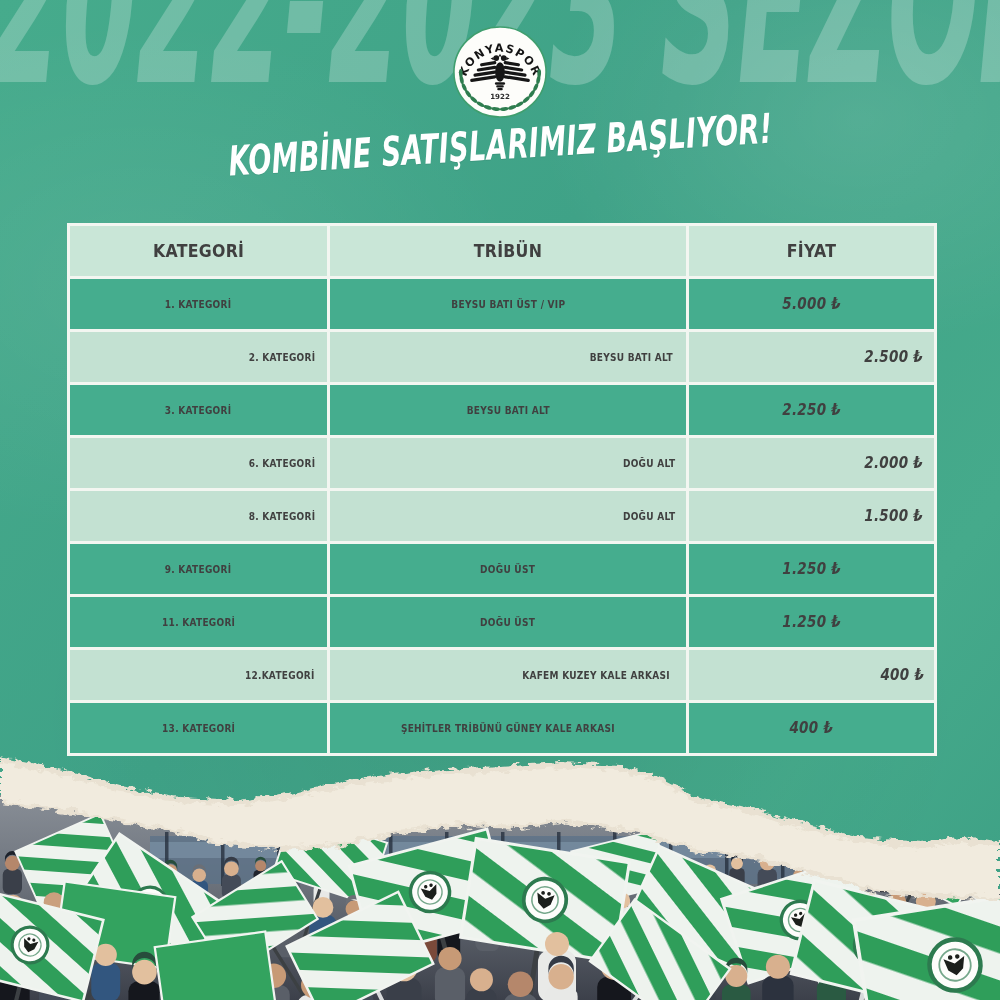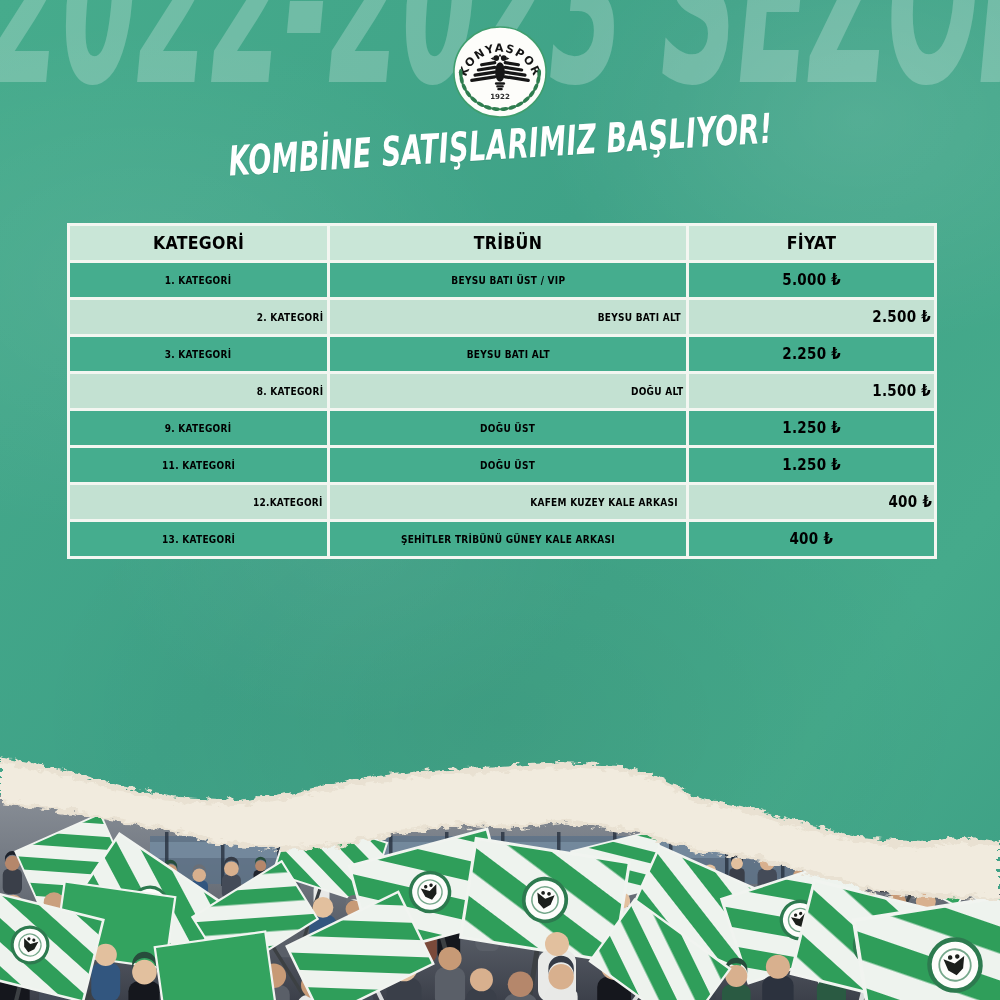--- a/index.html
+++ b/index.html
@@ -28,26 +28,26 @@
     text-shadow:0 1px 0 rgba(0,0,0,0.08);
   }
   table.prices{
     position:absolute;left:67px;top:223px;width:867px;z-index:2;
     border-collapse:collapse;table-layout:fixed;
   }
   table.prices col.c1{width:260px}
   table.prices col.c2{width:359px}
   table.prices col.c3{width:248px}
   table.prices th,table.prices td{
-    height:34px;padding:0;text-align:center;vertical-align:middle;
-    border:3px solid #f3f6f1;color:#000000;font-weight:bold;margin-top:44px;
+    height:34px;padding:8px;text-align:center;vertical-align:middle;
+    border:3px solid #f3f6f1;color:#404040;font-weight:bold;margin-top:44px;
   }
   table.prices th{font-size:17.5px;}
   table.prices td{font-size:10px;}
-  table.prices td.price{font-size:15px;}
+  table.prices td.price{font-size:15px;font-style:italic;}
   .cellc{display:inline-block;transform:scaleX(0.9);transform-origin:center;white-space:nowrap;letter-spacing:0.3px;}
   tr.hdr   th{background:rgba(255,255,255,0.66);background-color:#c9e6d7;}
   tr.dark  td{background-color:#45ad8e;}
   tr.light td{background-color:#c3e1d2;text-align:right;}
   .crowd-svg{position:absolute;left:0;top:740px;width:1000px;height:260px;z-index:4;}
 </style>
 </head>
 <body>
 
 <div class="poster">
@@ -127,20 +127,25 @@
         </tr>
         <tr class="light">
           <td><span class="cellc">2. KATEGORİ</span></td>
           <td><span class="cellc">BEYSU BATI ALT</span></td>
           <td class="price"><span class="cellc">2.500 ₺</span></td>
         </tr>
         <tr class="dark">
           <td><span class="cellc">3. KATEGORİ</span></td>
           <td><span class="cellc">BEYSU BATI ALT</span></td>
           <td class="price"><span class="cellc">2.250 ₺</span></td>
+        </tr>
+        <tr class="light">
+          <td><span class="cellc">6. KATEGORİ</span></td>
+          <td><span class="cellc">DOĞU ALT</span></td>
+          <td class="price"><span class="cellc">2.000 ₺</span></td>
         </tr>
         <tr class="light">
           <td><span class="cellc">8. KATEGORİ</span></td>
           <td><span class="cellc">DOĞU ALT</span></td>
           <td class="price"><span class="cellc">1.500 ₺</span></td>
         </tr>
         <tr class="dark">
           <td><span class="cellc">9. KATEGORİ</span></td>
           <td><span class="cellc">DOĞU ÜST</span></td>
           <td class="price"><span class="cellc">1.250 ₺</span></td>

